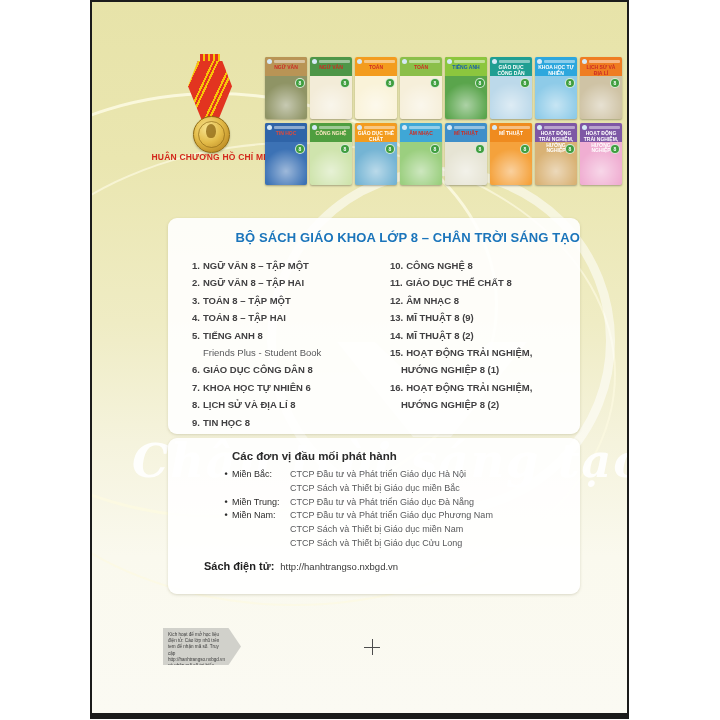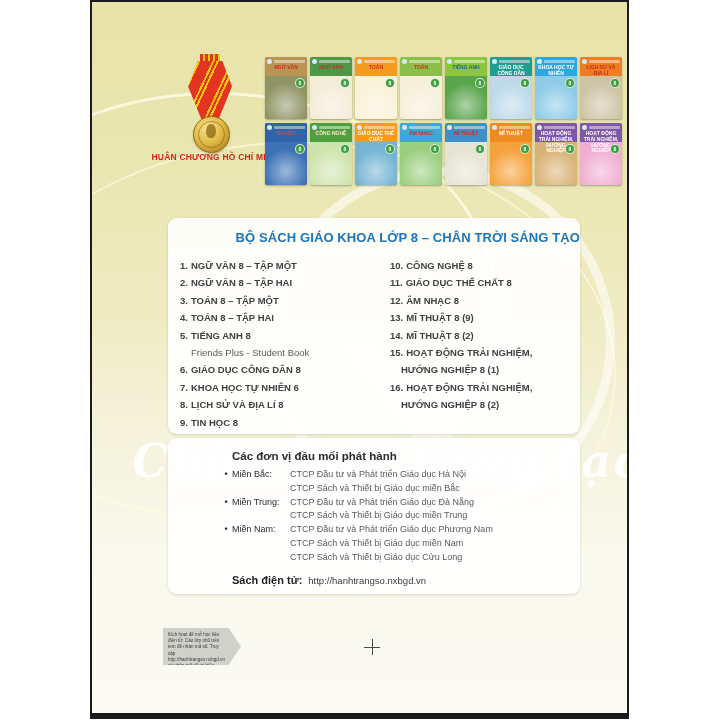--- a/index.html
+++ b/index.html
@@ -57,34 +57,34 @@
     background:#3f9e3f;color:#fff;font-size:5px;line-height:8px;text-align:center;font-weight:bold;z-index:2;
     border:1px solid rgba(255,255,255,0.8);}
   .cover-art{flex:1;background:radial-gradient(circle at 50% 68%,rgba(255,255,255,0.5),rgba(255,255,255,0) 62%);}
 
   
   .box{position:absolute;left:76px;width:412px;background:rgba(255,255,255,0.9);border-radius:9px;z-index:2;
     box-shadow:0 1px 3px rgba(120,115,70,0.25);}
   .box-list{top:216px;height:216px;}
   .box-title{margin-top:12px;text-align:right;font-size:13px;font-weight:bold;color:#1b75bb;letter-spacing:0.1px;}
   .col{position:absolute;top:39px;}
-  .col-left{left:12px;width:190px;}
+  .col-left{left:24px;width:190px;}
   .col-right{left:222px;width:182px;}
   .entry{font-size:9.5px;font-weight:bold;color:#414042;line-height:17.4px;white-space:nowrap;}
   .entry .num{margin-right:3px;}
   .entry .sub{padding-left:11px;line-height:17.4px;}
   .entry .sub.regular{font-weight:normal;color:#58595b;}
 
   .box-dist{top:436px;height:156px;}
   .dist-heading{margin:12px 0 6px 64px;font-size:11.5px;font-weight:bold;color:#2b2b2b;}
   .region{display:flex;margin-left:52px;font-size:9px;line-height:13.8px;}
   .region .bullet{width:12px;text-align:center;color:#2b2b2b;font-weight:bold;}
   .region .rlabel{width:58px;font-weight:normal;color:#2b2b2b;flex:none;}
   .region .companies{color:#58595b;}
-  .ebook{margin:9px 0 0 64px;font-size:9.5px;color:#3a3a3a;}
+  .ebook{margin:9px 0 0 36px;font-size:9.5px;color:#3a3a3a;}
   .ebook .elabel{font-weight:bold;font-size:11px;color:#1f1f1f;margin-right:6px;}
 
   
   .tag{position:absolute;left:71px;top:626px;width:78px;height:37px;z-index:2;background:#d1d1cb;
     -webkit-clip-path:polygon(0 0,84% 0,100% 50%,84% 100%,0 100%);
     clip-path:polygon(0 0,84% 0,100% 50%,84% 100%,0 100%);
     padding:4px 14px 4px 5px;box-sizing:border-box;}
   .tag-text{font-size:4.6px;line-height:1.35;color:#3a3a3a;}
 
   
@@ -294,21 +294,20 @@
           <div class="companies">
             <div class="company">CTCP Đầu tư và Phát triển Giáo dục Hà Nội</div>
             <div class="company">CTCP Sách và Thiết bị Giáo dục miền Bắc</div>
           </div>
         </div>
         <div class="region">
           <span class="bullet">•</span>
           <span class="rlabel">Miền Trung:</span>
           <div class="companies">
             <div class="company">CTCP Đầu tư và Phát triển Giáo dục Đà Nẵng</div>
-            <div class="company">CTCP Sách và Thiết bị Giáo dục miền Trung</div>
           </div>
         </div>
         <div class="region">
           <span class="bullet">•</span>
           <span class="rlabel">Miền Nam:</span>
           <div class="companies">
             <div class="company">CTCP Đầu tư và Phát triển Giáo dục Phương Nam</div>
             <div class="company">CTCP Sách và Thiết bị Giáo dục miền Nam</div>
             <div class="company">CTCP Sách và Thiết bị Giáo dục Cửu Long</div>
           </div>

